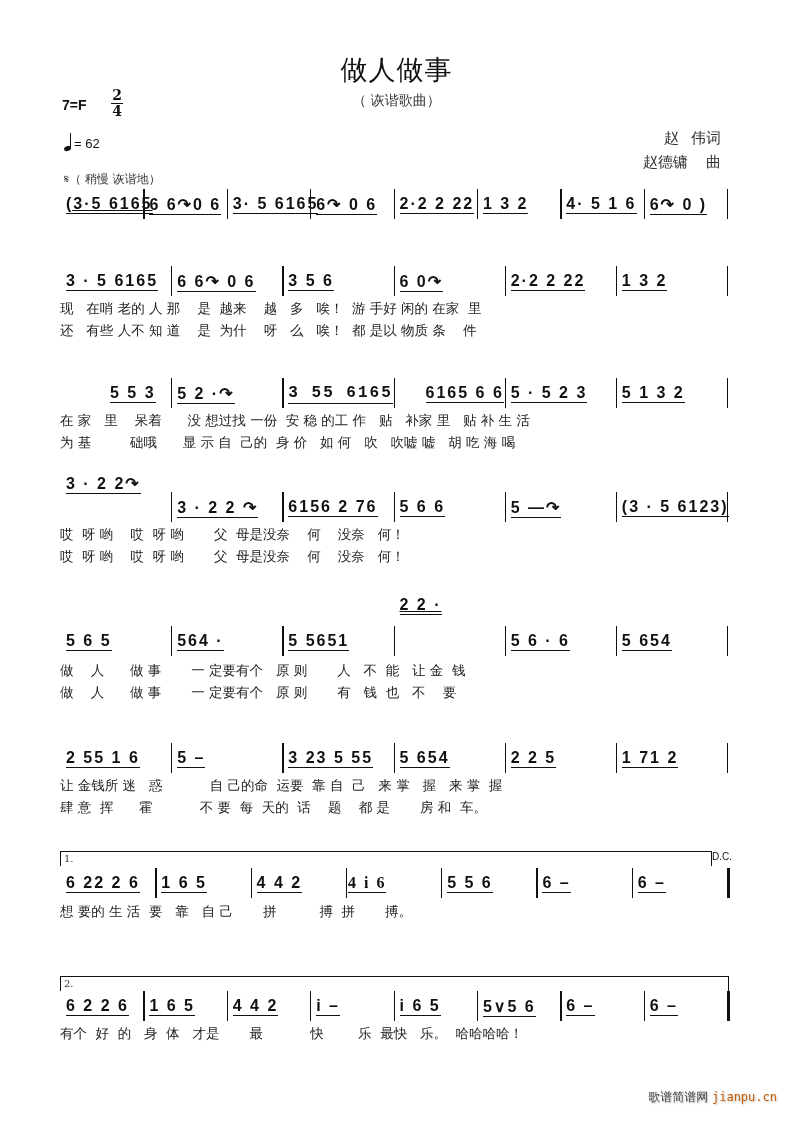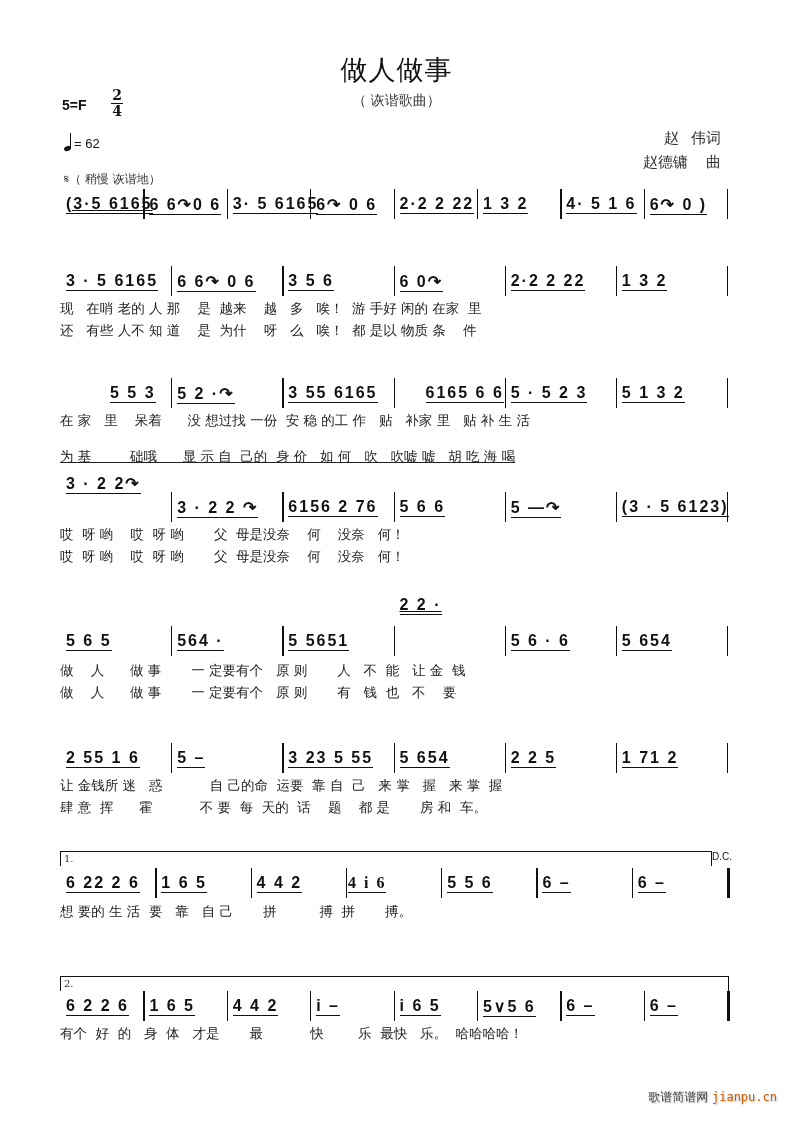--- a/index.html
+++ b/index.html
@@ -56,21 +56,21 @@
     text-shadow: 1px 1px 2px #bbb;
   }
   .footer .url { color: #c75b00; font-family: "DejaVu Sans Mono", monospace; }
 </style>
 </head>
 <body>
 
 <div class="abs title">做人做事</div>
 <div class="abs subtitle">（ 诙谐歌曲）</div>
 
-<div class="abs key">5=F</div>
+<div class="abs key">7=F</div>
 <div class="abs timesig">
   <span>2</span>
   <span class="bar"></span>
   <span>4</span>
 </div>
 
 <div class="abs tempo">
   <span class="note-glyph">
       <span class="head"></span>
       <span class="stem"></span>
@@ -121,31 +121,31 @@
       <div class="notes" style="left: 621.833px; top: 272px; position: absolute;"><span class="ul1">1 3  2</span></div>
       <div class="barline" style="left: 615.833px; top: 266px; height: 30px;"></div>
       <div class="barline" style="left: 727px; top: 266px; height: 30px;"></div>
       <div class="lyric" style="left: 60px; top: 300px;">现   在哨 老的 人 那    是  越来    越   多   唉！  游 手好 闲的 在家  里</div>
       <div class="lyric" style="left: 60px; top: 322px;">还   有些 人不 知 道    是  为什    呀   么   唉！  都 是以 物质 条    件</div>
     </div>
     <div class="line" style="top: 0px; left: 0px; width: 793px;">
       <div class="notes" style="left: 66px; top: 384px; position: absolute; margin-left: 44px;"><span class="ul1">5 5   3</span></div>
       <div class="notes" style="left: 177.167px; top: 384px; position: absolute;"><span class="ul1">5 2  ·↷</span></div>
       <div class="barline" style="left: 171.167px; top: 378px; height: 30px;"></div>
-      <div class="notes" style="left: 288.333px; top: 384px; position: absolute;"><span class="ul1">3 55 6165</span></div>
+      <div class="notes" style="left: 288.333px; top: 384px; position: absolute; font-family: Liberation Mono, monospace;"><span class="ul1">3 55 6165</span></div>
       <div class="barline" style="left: 282.333px; top: 378px; height: 30px;"></div>
       <div class="notes" style="left: 399.5px; top: 384px; position: absolute; margin-left: 26px;"><span class="ul1">6165 6 6</span></div>
       <div class="barline" style="left: 393.5px; top: 378px; height: 30px;"></div>
       <div class="notes" style="left: 510.667px; top: 384px; position: absolute;"><span class="ul1">5 · 5 2 3</span></div>
       <div class="barline" style="left: 504.667px; top: 378px; height: 30px;"></div>
       <div class="notes" style="left: 621.833px; top: 384px; position: absolute;"><span class="ul1">5 1  3 2</span></div>
       <div class="barline" style="left: 615.833px; top: 378px; height: 30px;"></div>
       <div class="barline" style="left: 727px; top: 378px; height: 30px;"></div>
       <div class="lyric" style="left: 60px; top: 412px;">在 家   里    呆着      没 想过找 一份  安 稳 的工 作   贴   补家 里   贴 补 生 活</div>
-      <div class="lyric" style="left: 60px; top: 448px; text-decoration: underline;">为 基         础哦      显 示 自  己的  身 价   如 何   吹   吹嘘 嘘   胡 吃 海 喝</div>
+      <div class="lyric" style="left: 60px; top: 434px;">为 基         础哦      显 示 自  己的  身 价   如 何   吹   吹嘘 嘘   胡 吃 海 喝</div>
     </div>
     <div class="line" style="top: 0px; left: 0px; width: 793px;">
       <div class="notes" style="left: 66px; top: 474px; position: absolute;"><span class="ul1">3 · 2 2↷</span></div>
       <div class="notes" style="left: 177.167px; top: 498px; position: absolute;"><span class="ul1">3 · 2 2  ↷</span></div>
       <div class="barline" style="left: 171.167px; top: 492px; height: 30px;"></div>
       <div class="notes" style="left: 288.333px; top: 498px; position: absolute;"><span class="ul1">6156 2 76</span></div>
       <div class="barline" style="left: 282.333px; top: 492px; height: 30px;"></div>
       <div class="notes" style="left: 399.5px; top: 498px; position: absolute;"><span class="ul1">5   6 6</span></div>
       <div class="barline" style="left: 393.5px; top: 492px; height: 30px;"></div>
       <div class="notes" style="left: 510.667px; top: 498px; position: absolute;"><span class="ul1">5   —↷</span></div>

